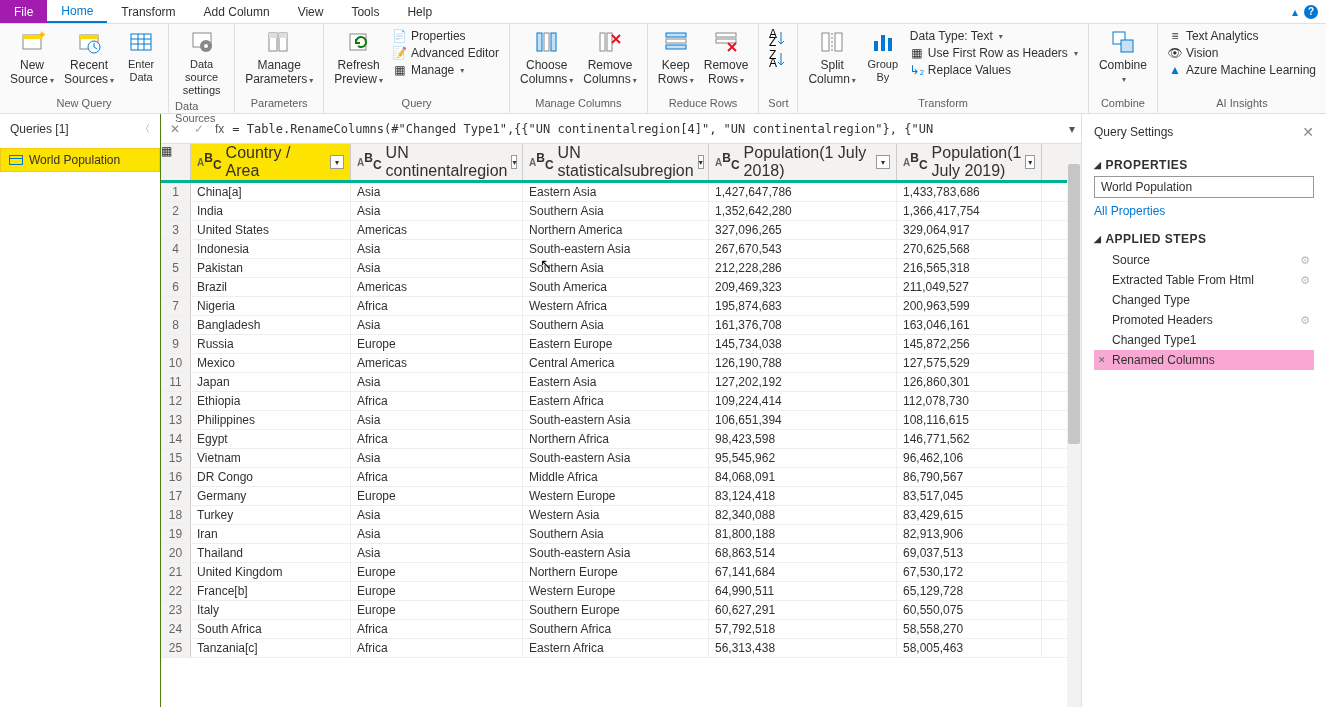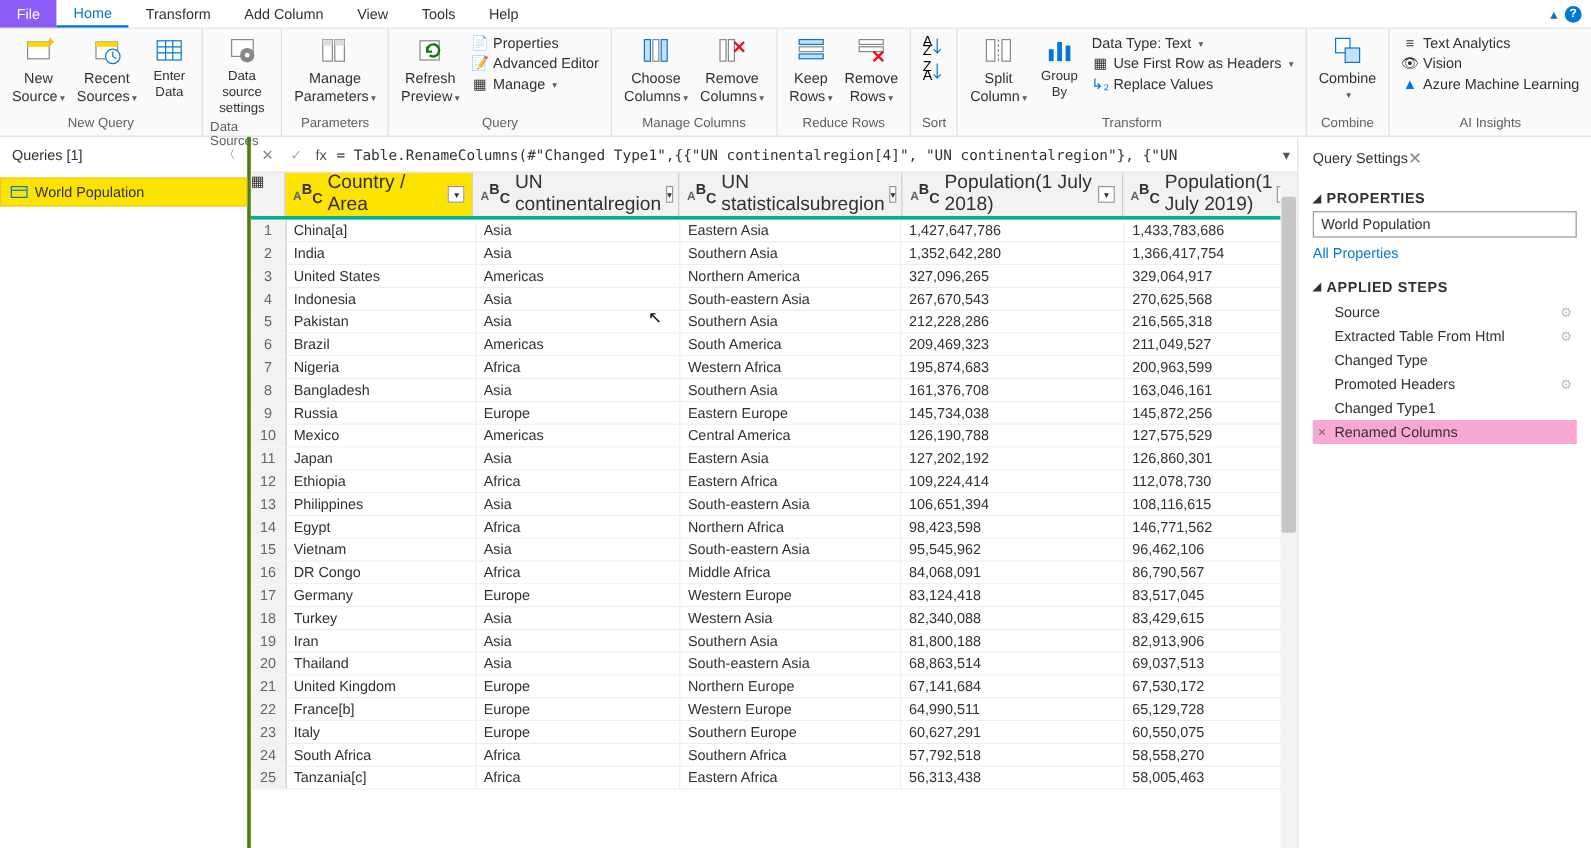--- a/index.html
+++ b/index.html
@@ -1,37 +1,37 @@
 <!DOCTYPE html>
 <html><head>
 <meta charset="utf-8">
 <style>
 *{box-sizing:border-box;margin:0;padding:0;font-family:"Segoe UI",Arial,sans-serif;font-size:12px;color:#323130}
 body{background:#fff;width:1326px;height:707px;overflow:hidden;position:relative}
 .menubar{height:24px;display:flex;align-items:stretch;border-bottom:1px solid #e1dfdd}
 .menubar .tab{padding:4px 14px;cursor:pointer;display:flex;align-items:center}
-.menubar .tab.file{background:#8b5cf6;color:#fff}
+.menubar .tab.file{background:#a21caf;color:#fff}
 .menubar .tab.active{border-bottom:2px solid #0078d4;color:#0078d4}
 .menubar .right{margin-left:auto;display:flex;align-items:center;padding-right:8px;gap:6px}
 .help-circle{width:14px;height:14px;border-radius:50%;background:#0078d4;color:#fff;display:flex;align-items:center;justify-content:center;font-size:10px;font-weight:bold}
 
 .ribbon{height:90px;display:flex;border-bottom:1px solid #e1dfdd;background:#fafafa}
 .rgroup{display:flex;flex-direction:column;align-items:center;border-right:1px solid #e1dfdd;padding:2px 6px}
 .rgroup .items{flex:1;display:flex;align-items:flex-start;gap:2px}
 .rgroup .glabel{font-size:11px;color:#605e5c;padding-bottom:2px}
 .rbtn{display:flex;flex-direction:column;align-items:center;gap:2px;padding:2px 4px;cursor:pointer;text-align:center;line-height:1.2;min-width:42px}
 .rbtn .ico{width:28px;height:28px;display:flex;align-items:center;justify-content:center}
 .rbtn .lbl{font-size:11px;white-space:pre-line}
 .rstack{display:flex;flex-direction:column;gap:1px;padding-top:2px}
 .rline{display:flex;align-items:center;gap:4px;padding:1px 4px;cursor:pointer;font-size:11px;white-space:nowrap}
 .rline .ico{width:14px;height:14px;display:flex;align-items:center;justify-content:center}
 .caret{font-size:8px;margin-left:2px;color:#605e5c}
 
 .workspace{display:flex;height:593px}
-.queries{width:209px;border-right:3px solid #4d7c0f;padding:4px 0}
+.queries{width:161px;border-right:1px solid #4d7c0f;padding:4px 0}
 .queries .hdr{display:flex;align-items:center;justify-content:space-between;padding:4px 10px;color:#444}
 .queries .item{display:flex;align-items:center;gap:6px;padding:4px 10px 4px 8px;margin-top:8px;background:#fde300;border:1px solid #f2c811}
 .queries .item .ico{width:14px;height:10px;border:1px solid #0078d4;position:relative}
 .queries .item .ico::before{content:"";position:absolute;left:0;right:0;top:2px;border-top:1px solid #0078d4}
 .queries .chev{font-size:10px;color:#605e5c;cursor:pointer}
 
 .center{flex:1;display:flex;flex-direction:column;min-width:0}
 .fxbar{height:30px;display:flex;align-items:center;border-bottom:1px solid #e1dfdd;padding:0 6px;gap:8px}
 .fxbar .ctl{width:16px;height:16px;display:flex;align-items:center;justify-content:center;cursor:pointer;color:#888}
 .fxbar .fx{color:#555}
@@ -46,21 +46,21 @@
 .gcol .type{font-size:10px;color:#666;font-weight:600}
 .gcol .nm{font-size:16px;flex:1}
 .gcol .dd{width:14px;height:14px;border:1px solid #999;display:flex;align-items:center;justify-content:center;font-size:8px;cursor:pointer;background:#fff}
 .grow{display:flex;border-bottom:1px solid #eee}
 .grow:nth-child(odd){background:#fff}
 .grow .rn{width:30px;text-align:center;background:#f3f2f1;border-right:1px solid #ccc;color:#666;padding:2px 0}
 .gcell{padding:2px 6px;border-right:1px solid #eee;white-space:nowrap;overflow:hidden}
 .c0{width:160px}.c1{width:172px}.c2{width:186px}.c3{width:188px}.c4{width:145px}
 
 .rpanel{width:245px;border-left:1px solid #e1dfdd;padding:6px 12px}
-.rpanel .title{display:flex;align-items:center;font-size:14px;padding:4px 0 10px}
+.rpanel .title{display:flex;justify-content:space-between;align-items:center;font-size:14px;padding:4px 0 10px}
 .rpanel .close{cursor:pointer;color:#888;font-size:14px}
 .rpanel .sect{display:flex;align-items:center;gap:4px;font-size:11px;font-weight:600;letter-spacing:.5px;margin:8px 0 4px;cursor:pointer}
 .rpanel .sect .tri{font-size:9px}
 .rpanel .lbl{font-size:11px;color:#555;padding:4px 0 2px}
 .rpanel input.nm{width:100%;padding:3px 6px;border:1px solid #999}
 .rpanel .link{color:#0078d4;padding:6px 0;cursor:pointer}
 .rpanel .step{display:flex;align-items:center;justify-content:space-between;padding:3px 4px 3px 18px;cursor:pointer;font-size:12px}
 .rpanel .step.sel{background:#f9a8d4;position:relative}
 .rpanel .step.sel::before{content:"✕";position:absolute;left:4px;font-size:9px;color:#666}
 .rpanel .gear{color:#bbb;font-size:11px}

